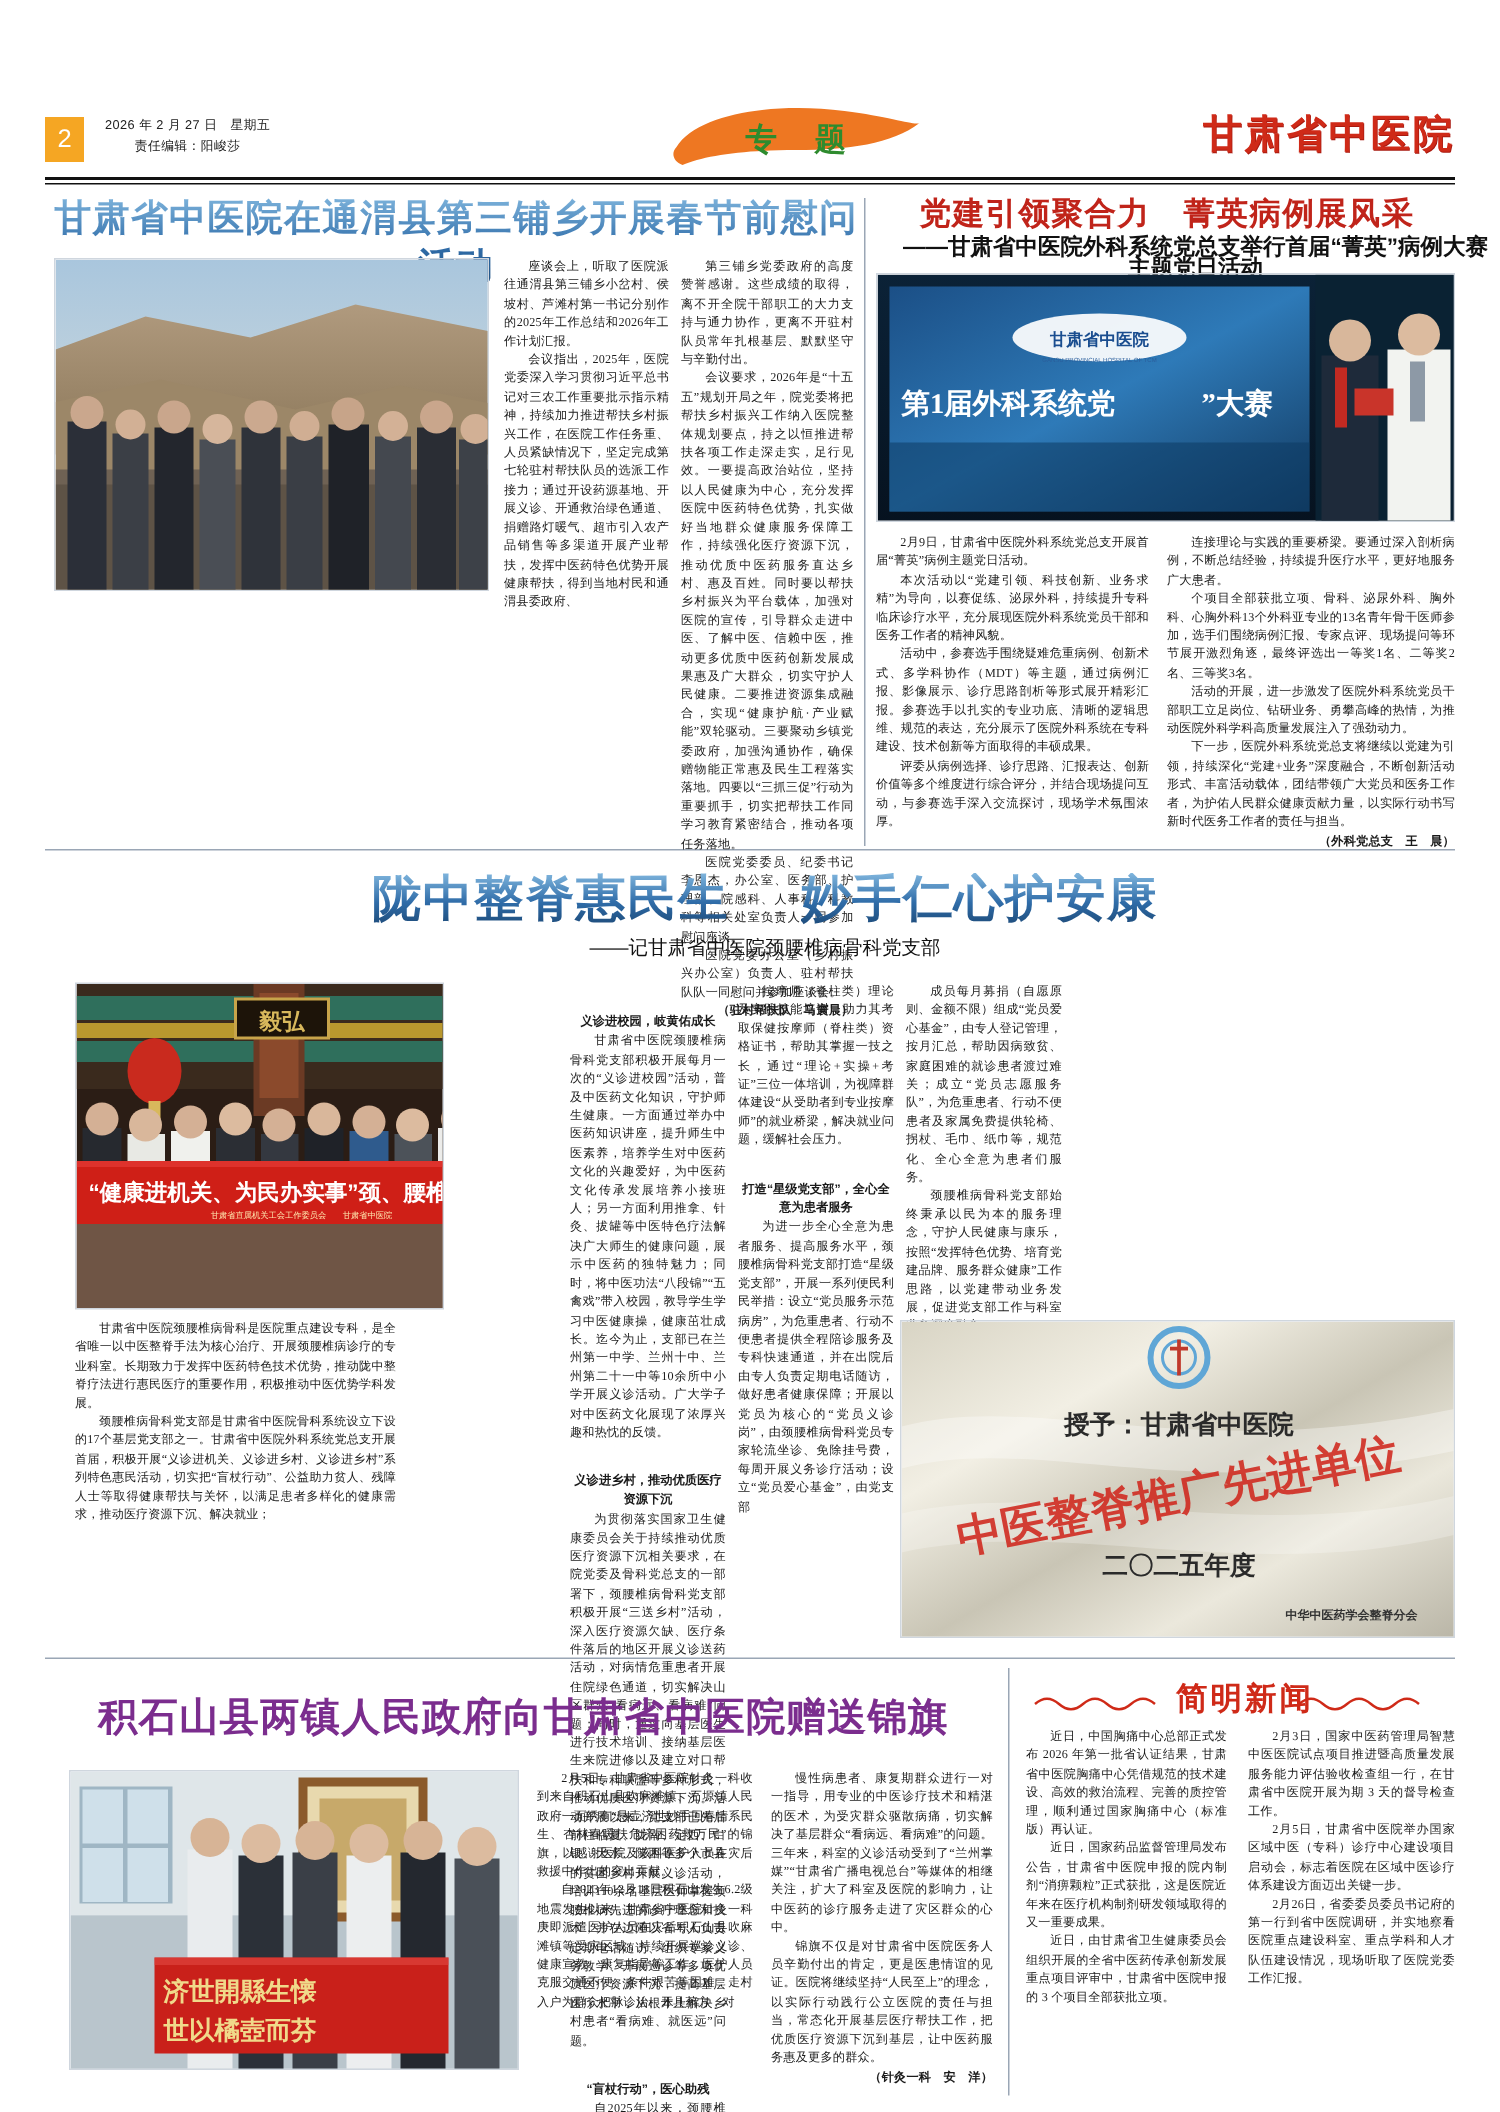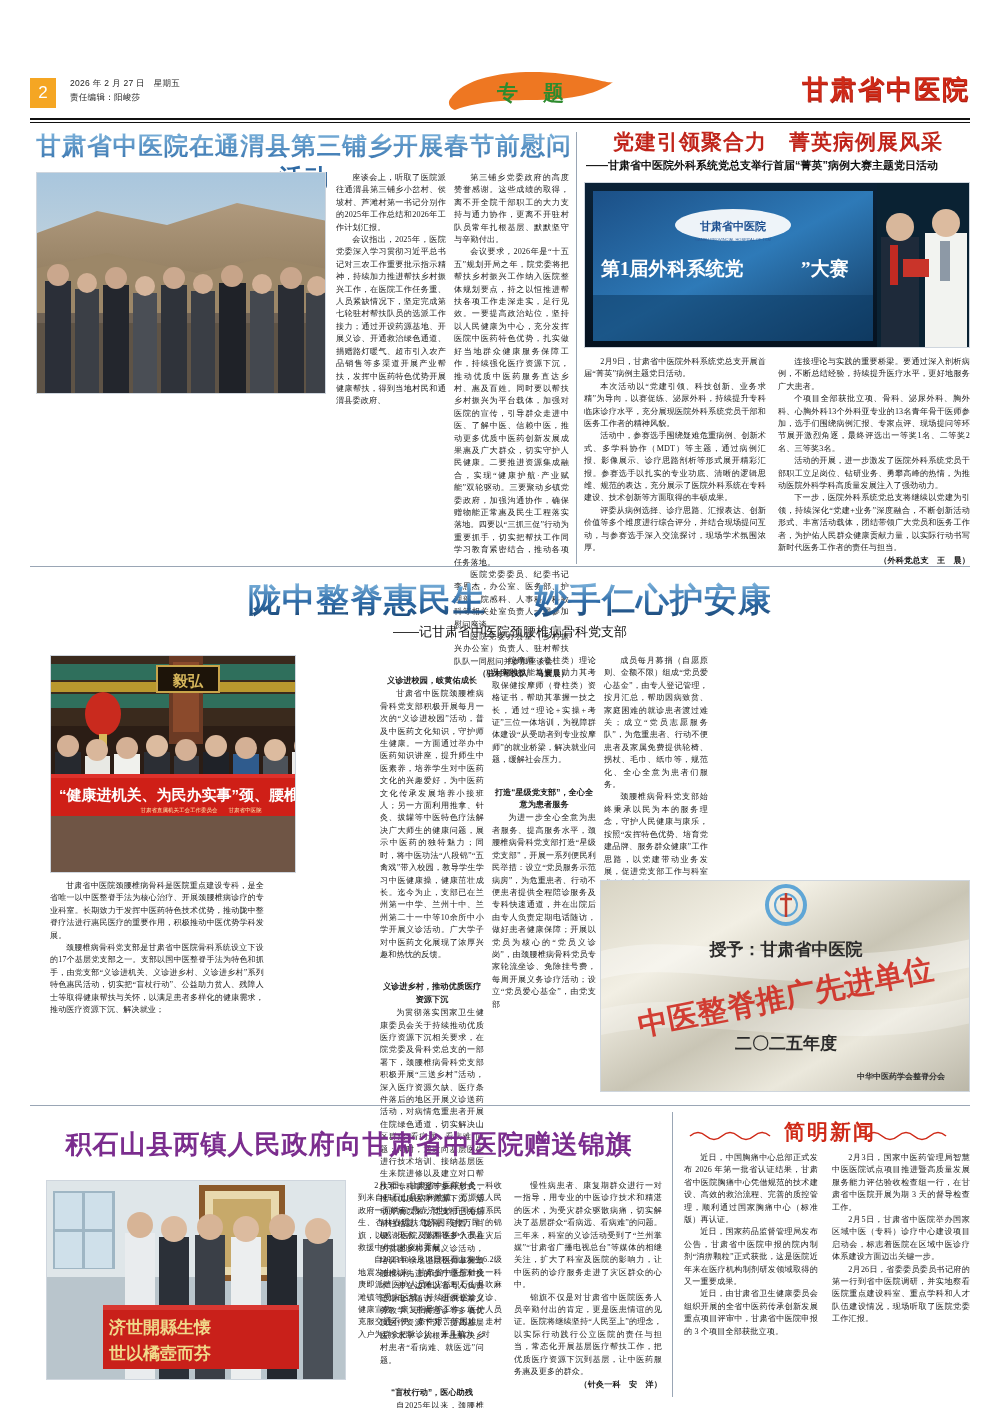--- a/index.html
+++ b/index.html
@@ -15,21 +15,21 @@
   .page { width:1000px; height:1408px; position:relative; padding:0; background:#fff; }
 
   
   .masthead { position:absolute; left:30px; top:74px; width:940px; height:52px; }
   .folio-box {
     position:absolute; left:0; top:4px; width:26px; height:30px;
     background:#f5a623; color:#fff; font-size:17px; line-height:30px;
     text-align:center; font-family:"Liberation Sans", sans-serif;
   }
   .folio-meta { position:absolute; left:40px; top:2px; font-size:8.5px; line-height:14px; color:#222;
-    font-family:"Liberation Sans", sans-serif; letter-spacing:.3px; }
+    font-family:"Liberation Sans", sans-serif; letter-spacing:.3px;text-align:center; }
   .mast-logo { position:absolute; left:415px; top:-4px; width:170px; height:44px; }
   .mast-right { position:absolute; right:0; top:-2px; font-size:26px; color:#cf2a18;
     font-family:"Liberation Serif", serif; font-weight:bold; letter-spacing:2px;
     text-shadow:.5px .5px 0 #a81a10; }
   .mast-rule { position:absolute; left:30px; top:118px; width:940px; height:0; border-top:2px solid #111; }
   .mast-rule2 { position:absolute; left:30px; top:122px; width:940px; height:0; border-top:1px solid #111; }
 
   
   .hrule { position:absolute; height:0; border-top:1px solid #9aa6b5; }
   .vrule { position:absolute; width:0; border-left:1px solid #9aa6b5; }
@@ -159,21 +159,21 @@
 
   <div class="col" style="left:454px; top:172px; width:115px; height:390px;">
     <p>第三铺乡党委政府的高度赞誉感谢。这些成绩的取得，离不开全院干部职工的大力支持与通力协作，更离不开驻村队员常年扎根基层、默默坚守与辛勤付出。</p>
     <p>会议要求，2026年是“十五五”规划开局之年，院党委将把帮扶乡村振兴工作纳入医院整体规划要点，持之以恒推进帮扶各项工作走深走实，足行见效。一要提高政治站位，坚持以人民健康为中心，充分发挥医院中医药特色优势，扎实做好当地群众健康服务保障工作，持续强化医疗资源下沉，推动优质中医药服务直达乡村、惠及百姓。同时要以帮扶乡村振兴为平台载体，加强对医院的宣传，引导群众走进中医、了解中医、信赖中医，推动更多优质中医药创新发展成果惠及广大群众，切实守护人民健康。二要推进资源集成融合，实现“健康护航·产业赋能”双轮驱动。三要聚动乡镇党委政府，加强沟通协作，确保赠物能正常惠及民生工程落实落地。四要以“三抓三促”行动为重要抓手，切实把帮扶工作同学习教育紧密结合，推动各项任务落地。</p>
     <p>医院党委委员、纪委书记李恩杰，办公室、医务部、护理部、院感科、人事科、科教科等相关处室负责人一同参加慰问座谈。</p>
     <p>医院党委办公室（乡村振兴办公室）负责人、驻村帮扶队队一同慰问并参加座谈会。</p>
     <p class="byline">（驻村帮扶队　马寰晨）</p>
   </div>
 
   <div class="hl-red" style="position:absolute; left:586px; top:128px; width:384px; font-size:21px; line-height:28px; text-align:center;">党建引领聚合力　菁英病例展风采</div>
-  <div class="sub-black" style="position:absolute; left:564px; top:158px; width:396px; font-size:11px; line-height:14px; text-align:center;">——甘肃省中医院外科系统党总支举行首届“菁英”病例大赛主题党日活动</div>
+  <div class="sub-black" style="position:absolute; left:599px; top:158px; width:396px; font-size:15px; line-height:14px; text-align:center;">——甘肃省中医院外科系统党总支举行首届“菁英”病例大赛主题党日活动</div>
 
   <div class="photo" style="left:584px; top:182px; width:386px; height:166px;">
     <svg width="386" height="166" viewBox="0 0 386 166" preserveAspectRatio="none">
       <defs>
         <linearGradient id="stage" x1="0" y1="0" x2="0" y2="1">
           <stop offset="0%" stop-color="#0b2237"></stop>
             <stop offset="100%" stop-color="#06121f"></stop>
         </linearGradient>
         <linearGradient id="screenlg" x1="0" y1="0" x2="1" y2="1">
           <stop offset="0%" stop-color="#1b4f86"></stop>
@@ -269,21 +269,21 @@
       <rect x="0" y="118" width="310" height="42" fill="#cf1f17"></rect>
       <rect x="0" y="118" width="310" height="4" fill="#e7403a" opacity=".6"></rect>
       <text x="8" y="144" font-family="Liberation Sans, sans-serif" font-size="15" font-weight="bold" fill="#ffffff">“健康进机关、为民办实事”颈、腰椎病义诊</text>
       <text x="150" y="156" text-anchor="middle" font-family="Liberation Sans, sans-serif" font-size="5.5" fill="#ffe9b0">甘肃省直属机关工会工作委员会　　甘肃省中医院</text>
       <rect x="0" y="160" width="310" height="58" fill="#6f5545"></rect>
     </svg>
   </div>
 
   <div class="cap col" style="left:50px; top:880px; width:214px; height:220px;">
     <p>甘肃省中医院颈腰椎病骨科是医院重点建设专科，是全省唯一以中医整脊手法为核心治疗、开展颈腰椎病诊疗的专业科室。长期致力于发挥中医药特色技术优势，推动陇中整脊疗法进行惠民医疗的重要作用，积极推动中医优势学科发展。</p>
-    <p>颈腰椎病骨科党支部是甘肃省中医院骨科系统设立下设的17个基层党支部之一。支部以国中医整脊手法为特色和抓手，由党支部“义诊进机关、义诊进乡村、义诊进乡村”系列特色惠民活动，切实把“盲杖行动”、公益助力贫人、残障人士等取得健康帮扶与关怀，以满足患者多样化的健康需求，推动医疗资源下沉、解决就业；</p>
+    <p>颈腰椎病骨科党支部是甘肃省中医院骨科系统设立下设的17个基层党支部之一。甘肃省中医院外科系统党总支开展首届，积极开展“义诊进机关、义诊进乡村、义诊进乡村”系列特色惠民活动，切实把“盲杖行动”、公益助力贫人、残障人士等取得健康帮扶与关怀，以满足患者多样化的健康需求，推动医疗资源下沉、解决就业；</p>
   </div>
 
   <div class="col" style="left:380px; top:655px; width:104px; height:445px;">
     <p class="sh">义诊进校园，岐黄佑成长</p>
     <p>甘肃省中医院颈腰椎病骨科党支部积极开展每月一次的“义诊进校园”活动，普及中医药文化知识，守护师生健康。一方面通过举办中医药知识讲座，提升师生中医素养，培养学生对中医药文化的兴趣爱好，为中医药文化传承发展培养小接班人；另一方面利用推拿、针灸、拔罐等中医特色疗法解决广大师生的健康问题，展示中医药的独特魅力；同时，将中医功法“八段锦”“五禽戏”带入校园，教导学生学习中医健康操，健康茁壮成长。迄今为止，支部已在兰州第一中学、兰州十中、兰州第二十一中等10余所中小学开展义诊活动。广大学子对中医药文化展现了浓厚兴趣和热忱的反馈。</p>
     <p class="sh">义诊进乡村，推动优质医疗资源下沉</p>
     <p>为贯彻落实国家卫生健康委员会关于持续推动优质医疗资源下沉相关要求，在院党委及骨科党总支的一部署下，颈腰椎病骨科党支部积极开展“三送乡村”活动，深入医疗资源欠缺、医疗条件落后的地区开展义诊送药活动，对病情危重患者开展住院绿色通道，切实解决山区群众“看病远、看病难”问题；同时，通过向基层医生进行技术培训、接纳基层医生来院进修以及建立对口帮扶和专科联盟等多种形式，推动优质医疗资源下沉。活动开展以来，党支部已先后前往临夏、陇南、定西、白银、天水、陕西等多个市县的贫困乡村开展义诊活动，培训110余名基层医师掌握颈腰椎病先进的诊疗理念和技术，并在边陲以省与人负责定期电话随访、组织专家义务教学、开展巡诊等多项优质医疗资源下沉，提高基层医疗水平，从根本上解决乡村患者“看病难、就医远”问题。</p>
     <p class="sh">“盲杖行动”，医心助残</p>
     <p>自2025年以来，颈腰椎病骨科党支部聚焦盲人、残障人士等社会弱势群体，开展“盲杖行动”，义务为盲人、残障人士等提供保健</p>
   </div>

